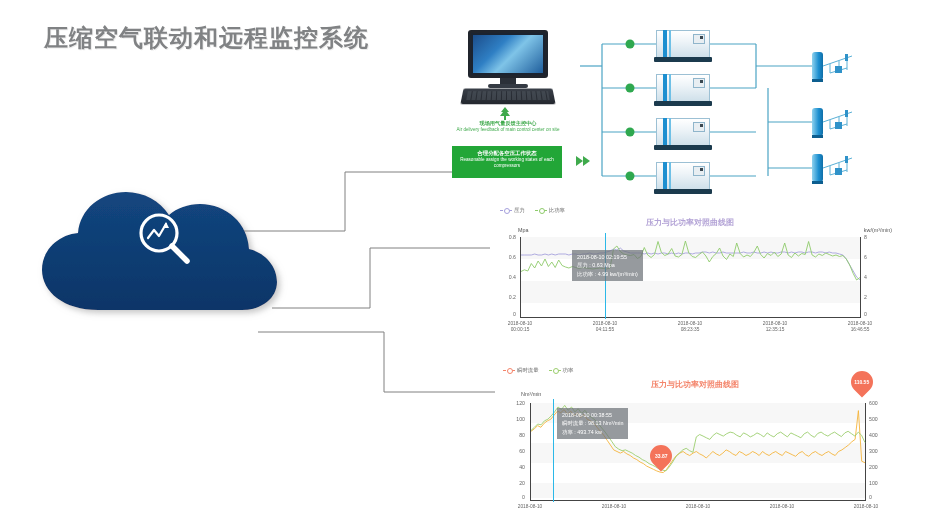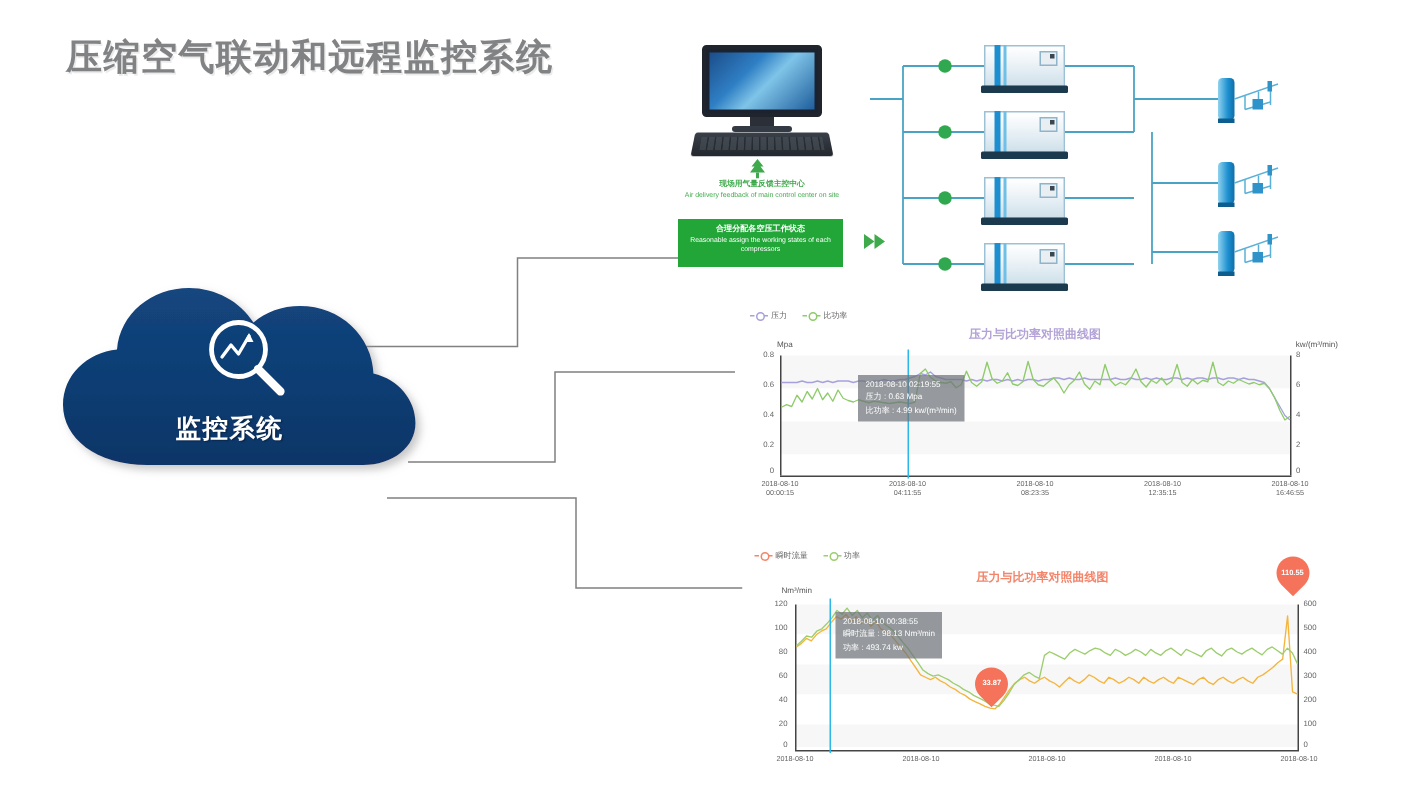--- a/index.html
+++ b/index.html
@@ -174,21 +174,20 @@
         Z"></path>
     </svg>
     <div class="cloud-icon">
       <svg width="58" height="58" viewBox="0 0 58 58">
         <circle cx="23" cy="23" r="18" fill="none" stroke="#ffffff" stroke-width="3.2"></circle>
         <line x1="36" y1="36" x2="51" y2="51" stroke="#ffffff" stroke-width="5.5" stroke-linecap="round"></line>
         <polyline points="12,28 18,20 23,26 30,14" fill="none" stroke="#ffffff" stroke-width="2.2" stroke-linecap="round" stroke-linejoin="round"></polyline>
         <polygon points="30,12 33,18 27,18" fill="#ffffff"></polygon>
       </svg>
     </div>
-    <div class="cloud-label">监控系统</div>
   </div>
 
   <div class="diagram">
 
     <div class="monitor">
       <div class="mon-screen">
         <div class="mon-screen-inner"></div>
       </div>
       <div class="mon-neck"></div>
       <div class="mon-base"></div>

